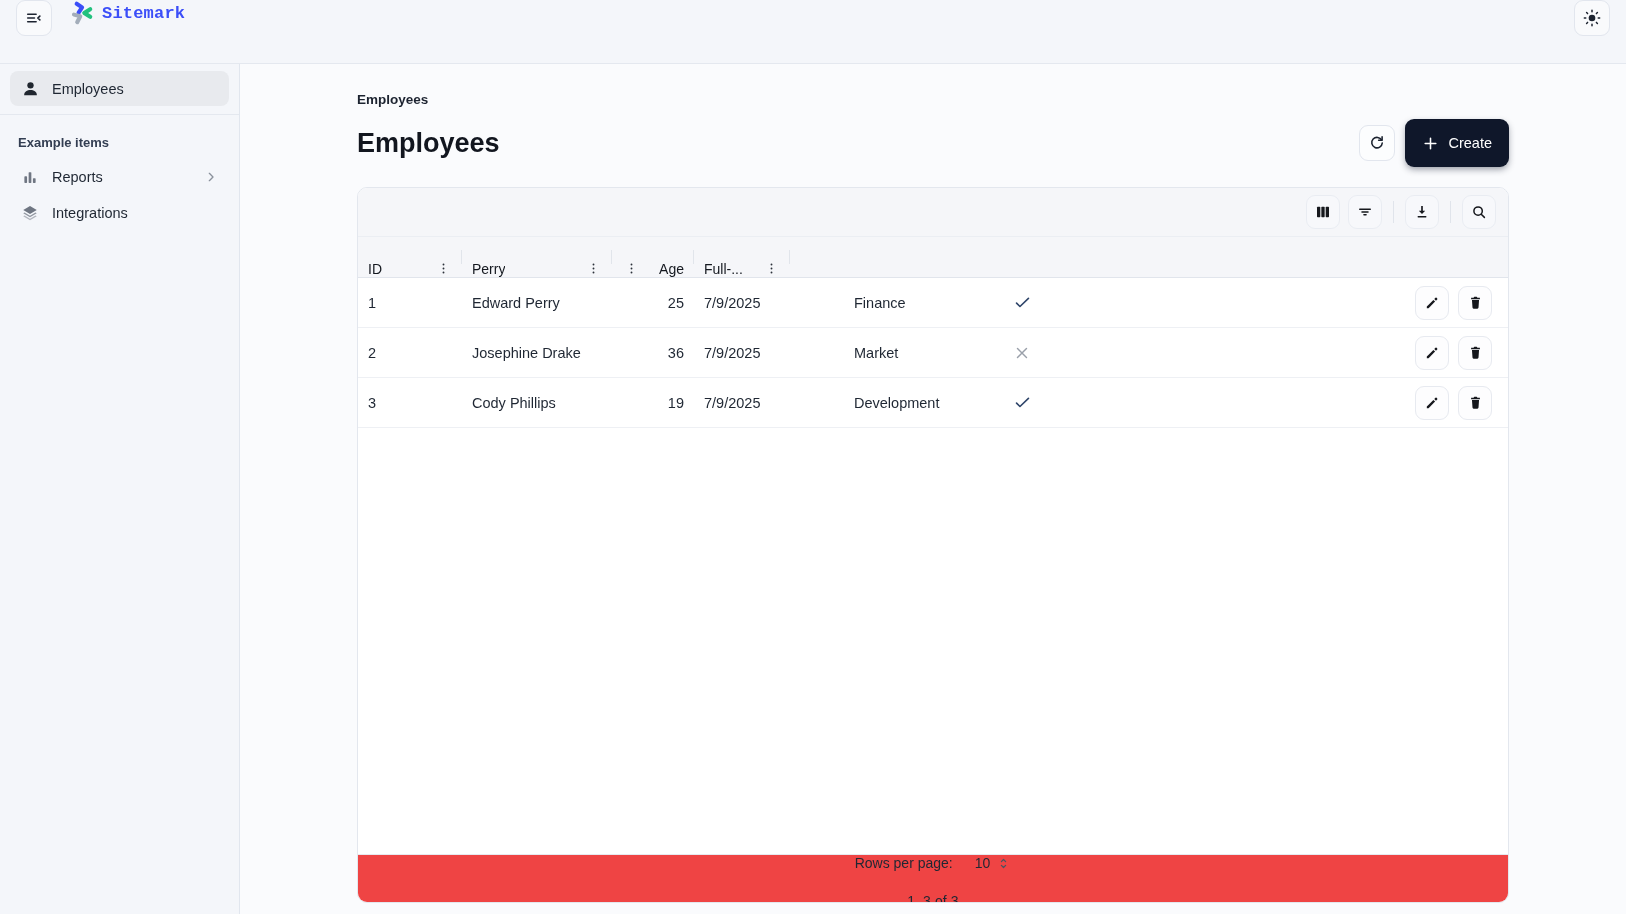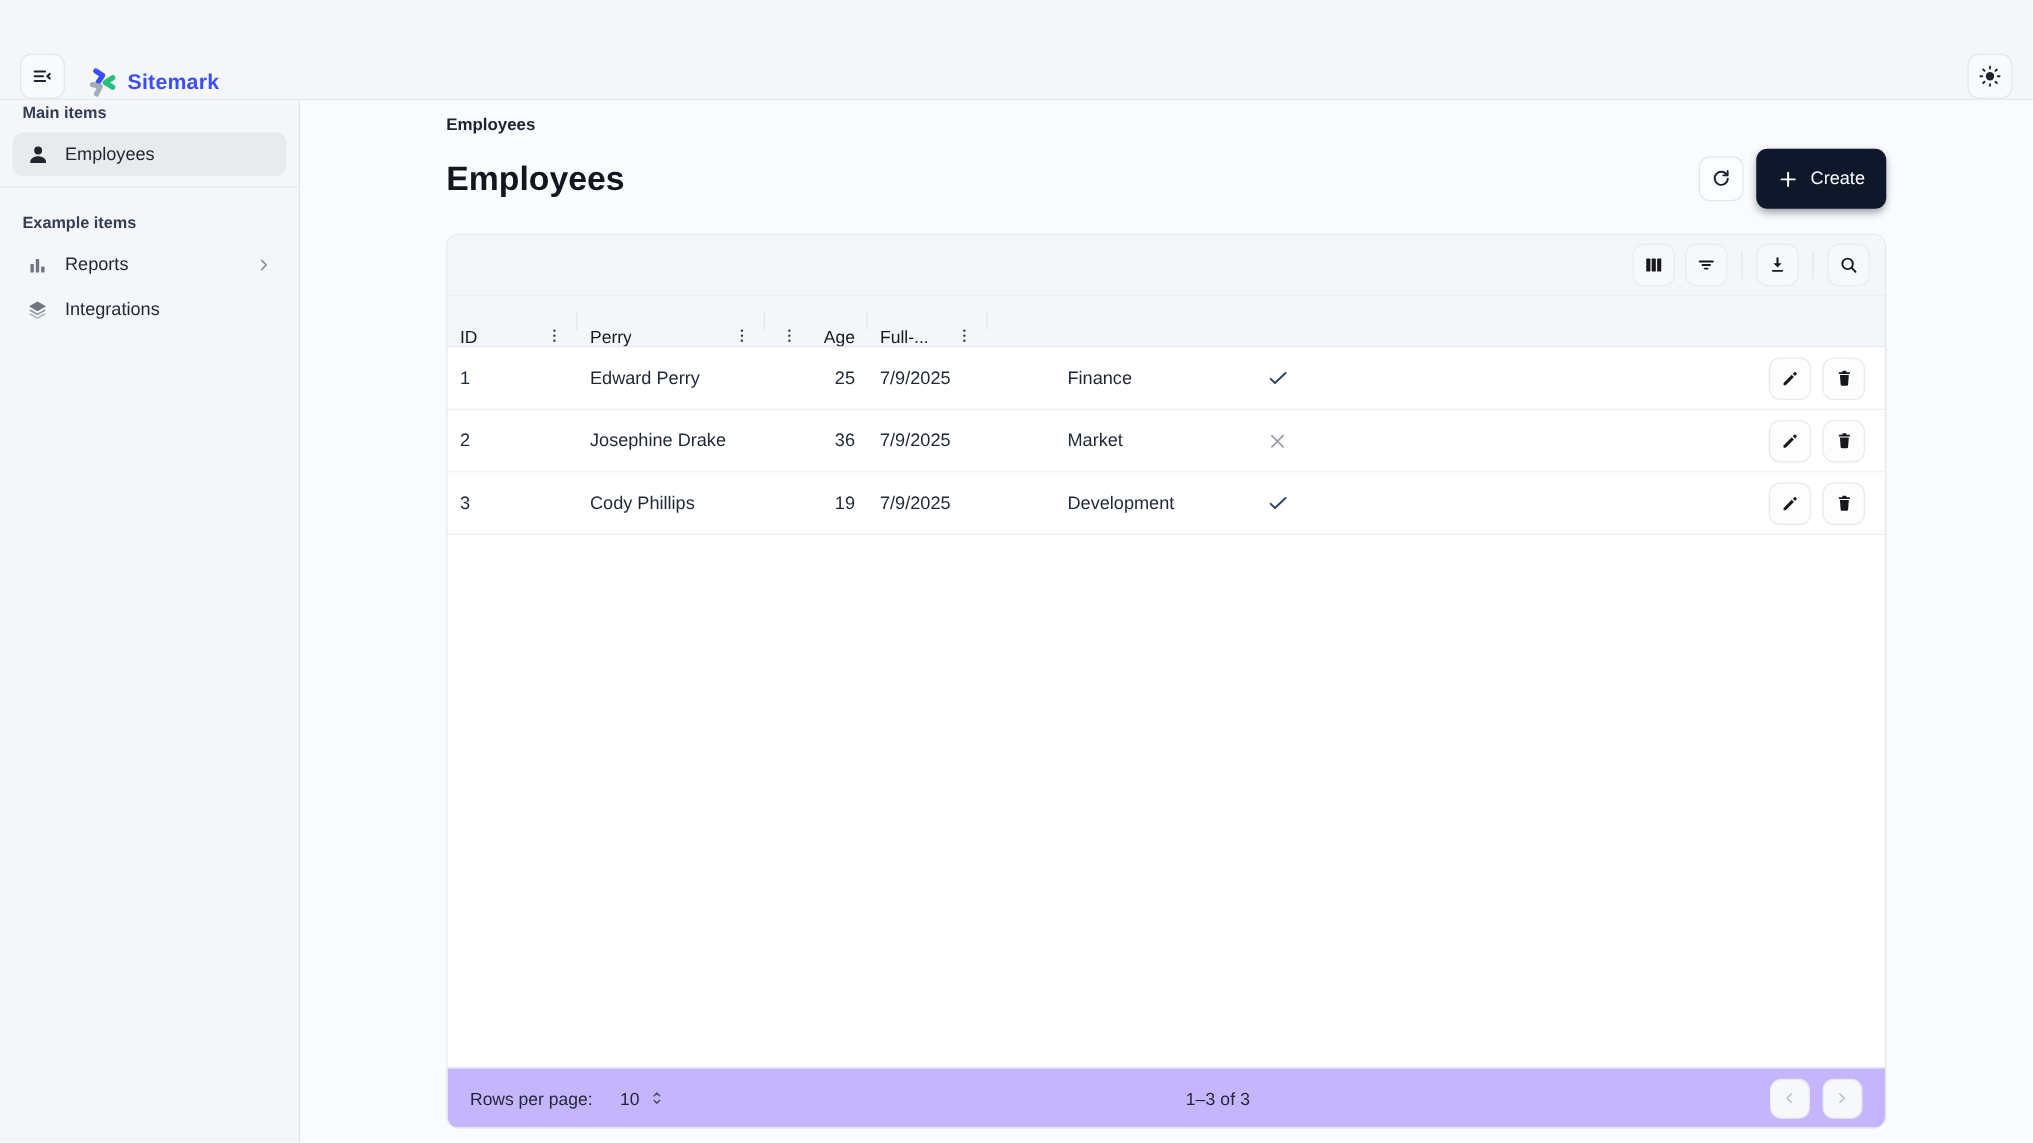--- a/index.html
+++ b/index.html
@@ -1,19 +1,19 @@
 <!DOCTYPE html>
 <html><head>
 <meta charset="utf-8">
 <style>
   * { margin:0; padding:0; box-sizing:border-box; }
   html,body { width:1626px; height:914px; overflow:hidden; font-family:"Liberation Sans", sans-serif; background:#fafbfd; color:#1f2733; }
 
   
-  .appbar { position:fixed; top:0; left:0; right:0; height:80px; background:#f4f6fa; border-bottom:1px solid #e4e8ef; display:flex; align-items:flex-end; padding:0 16px; z-index:10; }
+  .appbar { position:fixed; top:0; left:0; right:0; height:64px; background:#f4f6fa; border-bottom:1px solid #e4e8ef; display:flex; align-items:flex-start; padding:0 16px; z-index:10;font-family:Liberation Mono, monospace; }
   .icon-btn { width:36px; height:36px; border-radius:9px; border:1px solid #e2e6ee; background:#f9fafc; display:flex; align-items:center; justify-content:center; color:#1c2330; cursor:pointer; }
   .brand { display:flex; align-items:center; gap:8px; margin-left:16px; }
   .brand-name { font-size:17px; font-weight:700; color:#3b4ef8; letter-spacing:.2px; }
   .appbar .spacer { flex:1; }
 
   
   .sidebar { position:fixed; top:64px; left:0; bottom:0; width:240px; background:#f4f6fa; border-right:1px solid #e1e6ee; padding-top:6px; }
   .nav-section-title { padding:12px 18px 8px; font-size:13px; font-weight:700; color:#333e52; }
   .nav-item { height:35px; margin:1px 10px; border-radius:8px; display:flex; align-items:center; gap:12px; padding:0 10px; font-size:14.5px; color:#1f2733; cursor:pointer; }
   .nav-item.selected { background:#e8eaee; }
@@ -51,21 +51,21 @@
 
   .grid-row { height:50px; display:flex; align-items:center; border-bottom:1px solid #eef0f4; font-size:14.5px; color:#1f2733; background:#fff; }
   .cell { padding:0 10px; display:flex; align-items:center; overflow:hidden; white-space:nowrap; }
   .cell.c-age { justify-content:flex-end; }
   .bool-icon { width:20px; height:20px; display:flex; align-items:center; justify-content:center; }
   .row-actions { margin-left:auto; width:134px; display:flex; gap:9px; justify-content:flex-end; padding-right:16px; }
   .row-btn { width:34px; height:34px; border-radius:9px; border:1px solid #e7eaf0; background:#fdfdfe; display:flex; align-items:center; justify-content:center; color:#16181d; cursor:pointer; }
 
   .grid-empty { flex:1; background:#fff; }
 
-  .grid-footer { height:48px; background:#c4b5fd; border-top:1px solid #e6e9ef; display:flex; align-items:center; justify-content:space-between; gap:22px; padding:0 18px; font-size:14px; color:#1f2733; }
+  .grid-footer { height:48px; background:#ef4444; border-top:1px solid #e6e9ef; display:flex; align-items:center; justify-content:space-between; gap:22px; padding:0 18px; font-size:14px; color:#1f2733;flex-direction:column; }
   .rpp { display:flex; align-items:center; gap:22px; }
   .rpp-select { display:flex; align-items:center; gap:6px; cursor:pointer; }
   .range { letter-spacing:.1px; }
   .pag-btns { display:flex; gap:10px; }
   .pag-btn { width:32px; height:32px; border-radius:9px; border:1px solid #e7eaf0; background:#f7f8fb; display:flex; align-items:center; justify-content:center; color:#bcc2cc; cursor:pointer; }
 
   svg { display:block; }
 </style>
 </head>
 <body>
@@ -98,21 +98,20 @@
         <circle cx="12" cy="12" r="4"></circle>
         <g stroke="currentColor" stroke-width="1.8" stroke-linecap="round" fill="none">
           <path d="M12 2.8v1.7M12 19.5v1.7M2.8 12h1.7M19.5 12h1.7M5.5 5.5l1.2 1.2M17.3 17.3l1.2 1.2M18.5 5.5l-1.2 1.2M6.7 17.3l-1.2 1.2"></path>
         </g>
       </svg>
     </span>
   </button>
 </header>
 
 <nav class="sidebar">
-  <div class="nav-section-title">Main items</div>
 
   <div class="nav-item selected">
     <span class="nicon">
       <svg width="19" height="19" viewBox="0 0 24 24" fill="currentColor">
         <circle cx="12" cy="8" r="4"></circle>
           <path d="M4 20c0-3.8 3.8-6 8-6s8 2.2 8 6v.6H4z"></path>
       </svg>
     </span>
     <span>Employees</span>
   </div>

